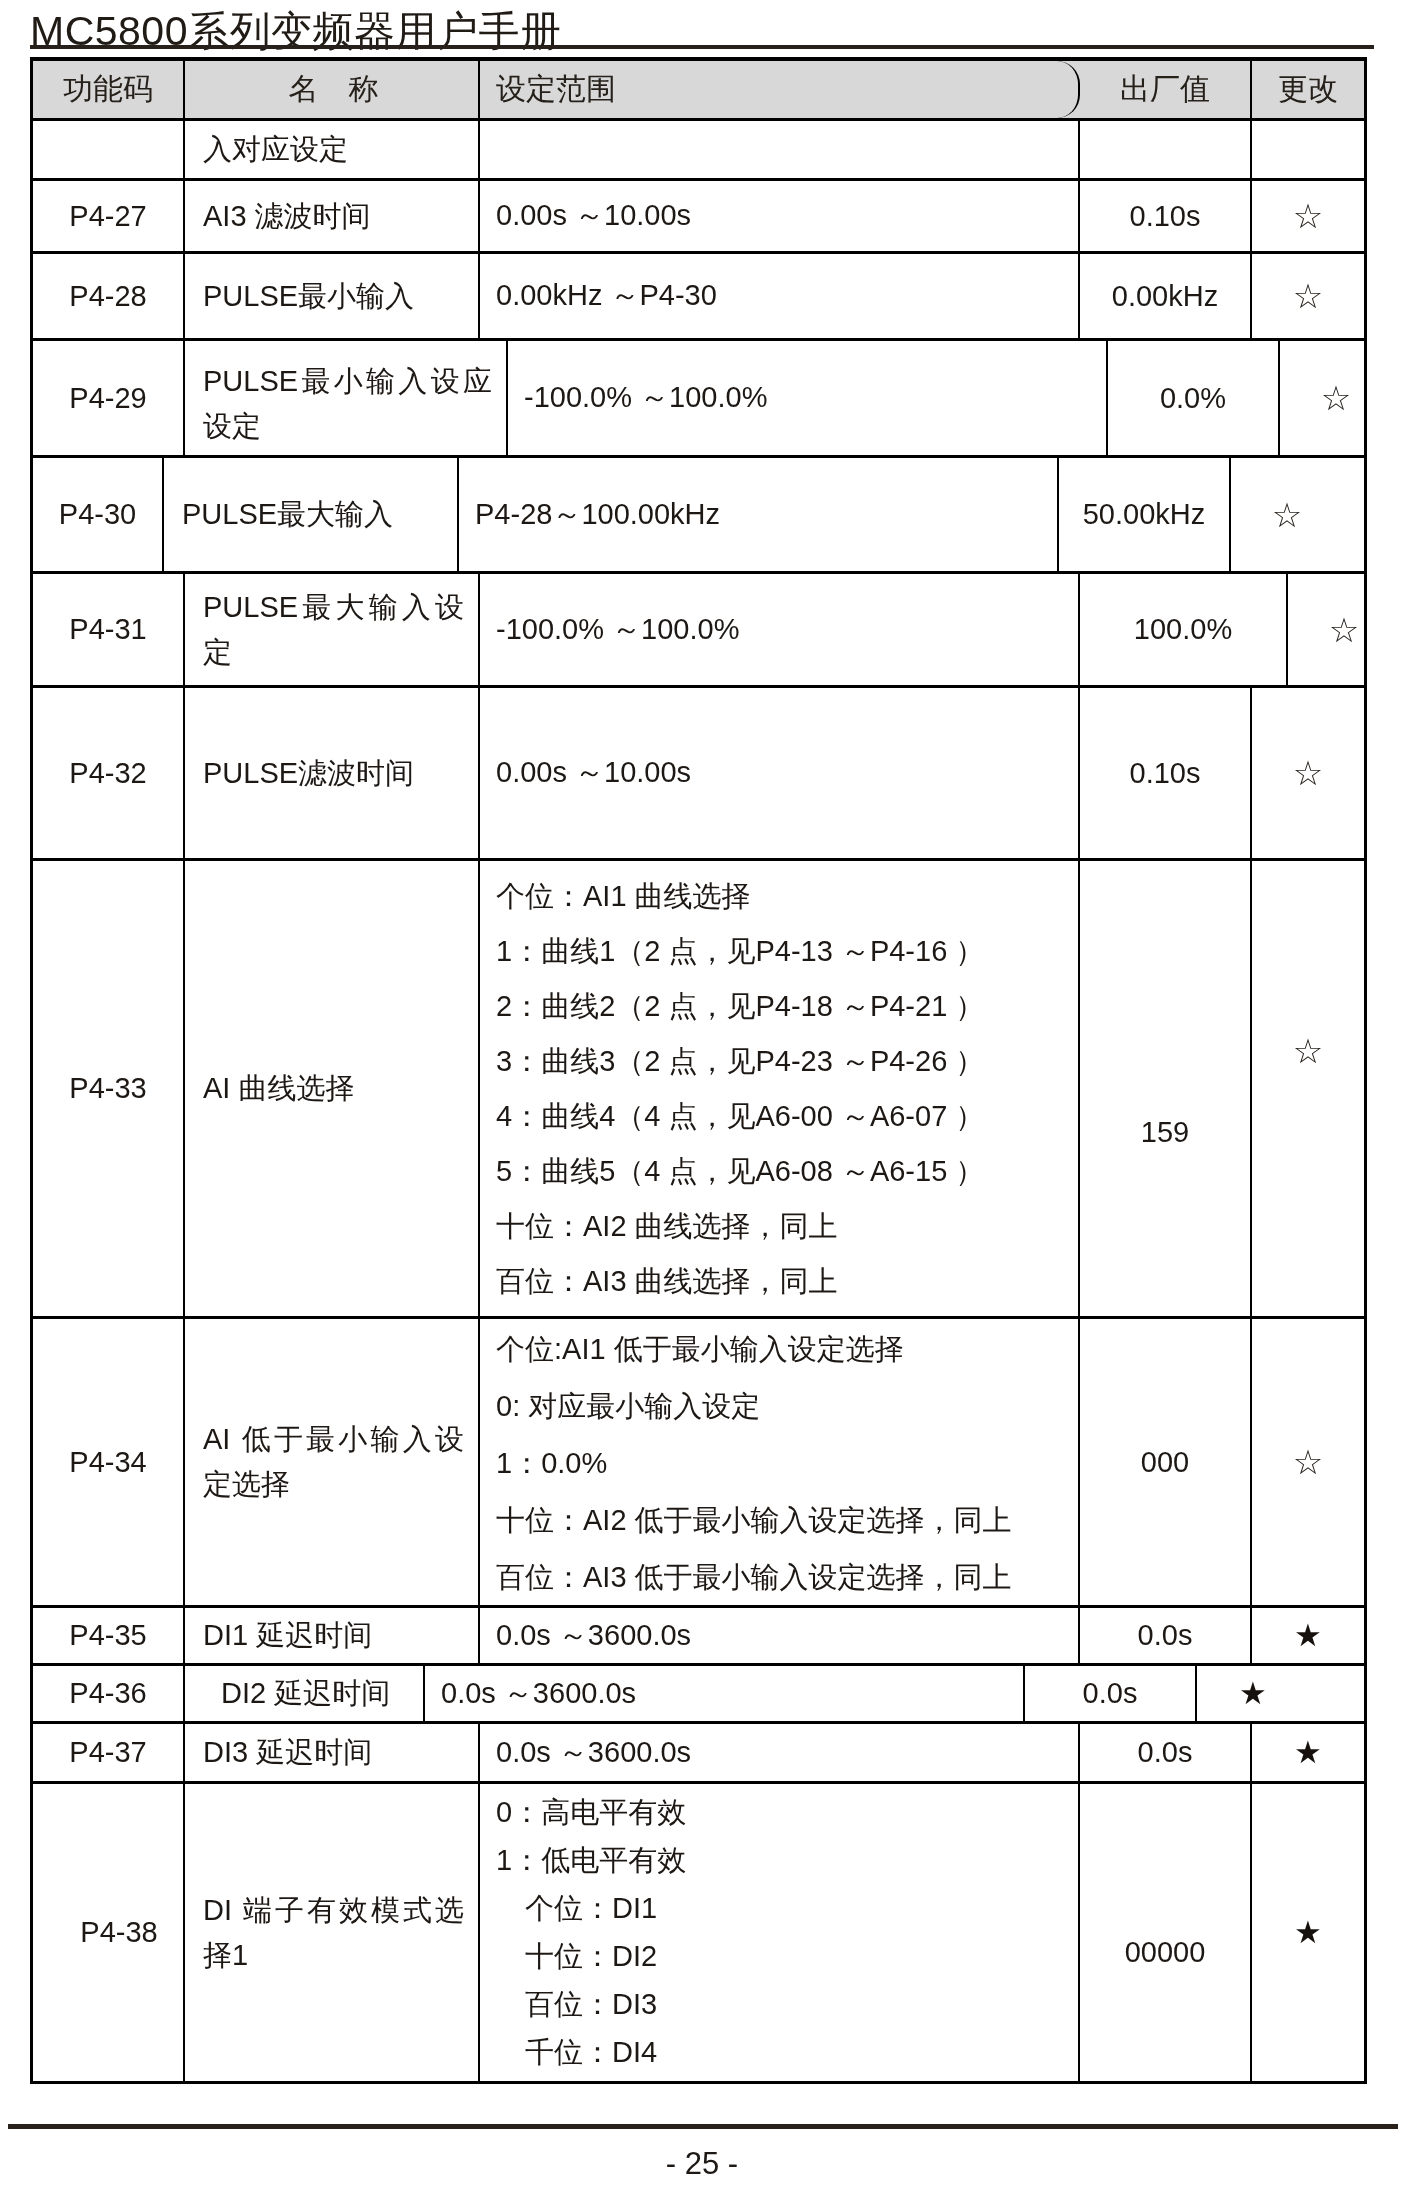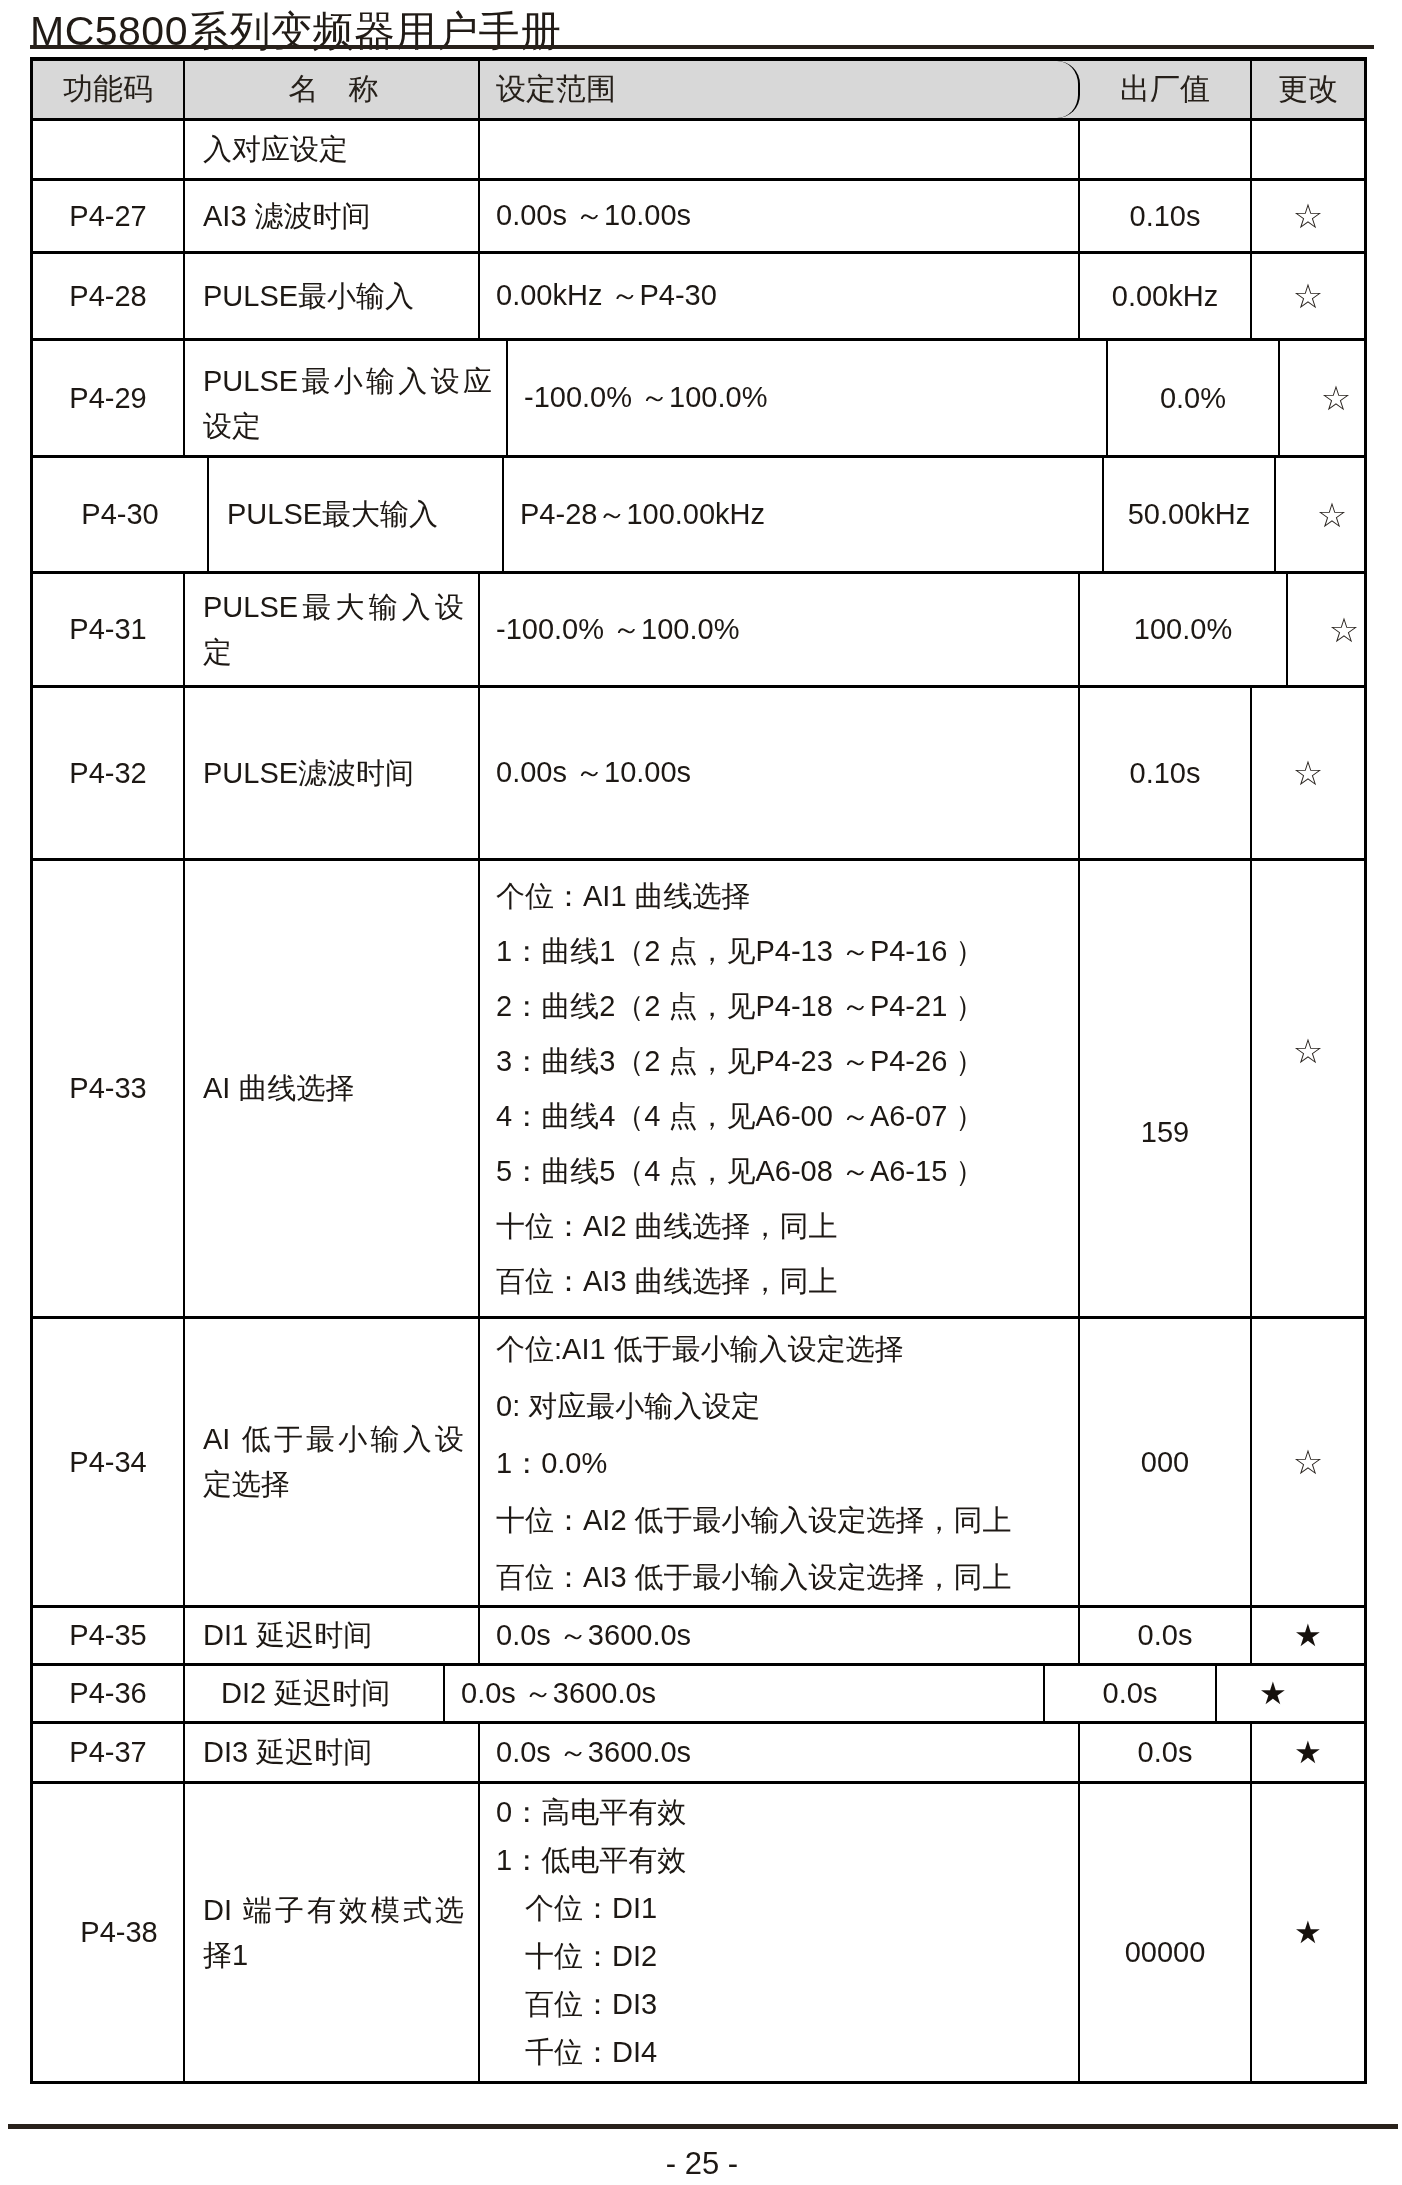--- a/index.html
+++ b/index.html
@@ -116,21 +116,21 @@
       </div>
       <div class="tcell c-range" style="flex: 0 0 auto; width: 600px;">-100.0% ～100.0%</div>
       <div class="tcell c-def" style="flex: 0 0 auto; width: 172px;">
         <span>0.0%</span>
       </div>
       <div class="tcell c-chg" style="flex: 0 0 auto; width: 112px;">
         <span class="star-hollow">☆</span>
       </div>
     </div>
     <div class="trow" style="height: 116px;">
-      <div class="tcell c-code" style="flex: 0 0 auto; width: 176px;">P4-30</div>
+      <div class="tcell c-code" style="flex: 0 0 auto; width: 131px;">P4-30</div>
       <div class="tcell c-name" style="flex: 0 0 auto; width: 295px;">
         <div class="inner">PULSE最大输入</div>
       </div>
       <div class="tcell c-range" style="flex: 0 0 auto; width: 600px;">P4-28～100.00kHz</div>
       <div class="tcell c-def" style="flex: 0 0 auto; width: 172px;">
         <span>50.00kHz</span>
       </div>
       <div class="tcell c-chg" style="flex: 0 0 auto; width: 112px;">
         <span class="star-hollow">☆</span>
       </div>
@@ -195,21 +195,21 @@
       <div class="tcell c-range" style="flex: 0 0 auto; width: 600px;">0.0s ～3600.0s</div>
       <div class="tcell c-def" style="flex: 0 0 auto; width: 172px;">
         <span>0.0s</span>
       </div>
       <div class="tcell c-chg" style="flex: 0 0 auto; width: 112px;">
         <span class="star-filled">★</span>
       </div>
     </div>
     <div class="trow" style="height: 58px;">
       <div class="tcell c-code" style="flex: 0 0 auto; width: 152px;">P4-36</div>
-      <div class="tcell c-name" style="flex: 0 0 auto; width: 260px; padding-left: 36px;">
+      <div class="tcell c-name" style="flex: 0 0 auto; width: 240px; padding-left: 36px;">
         <div class="inner">DI2 延迟时间</div>
       </div>
       <div class="tcell c-range" style="flex: 0 0 auto; width: 600px;">0.0s ～3600.0s</div>
       <div class="tcell c-def" style="flex: 0 0 auto; width: 172px;">
         <span>0.0s</span>
       </div>
       <div class="tcell c-chg" style="flex: 0 0 auto; width: 112px;">
         <span class="star-filled">★</span>
       </div>
     </div>

